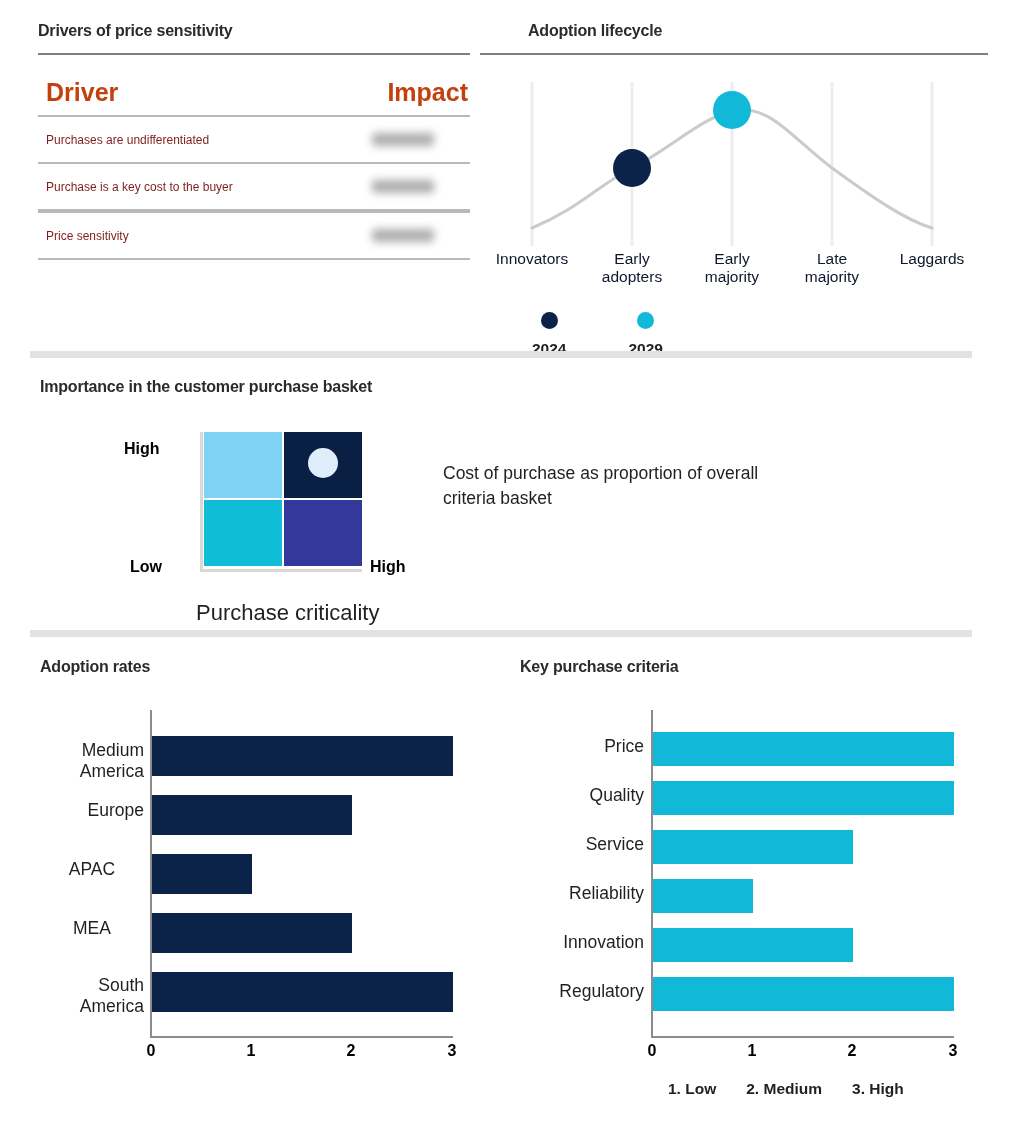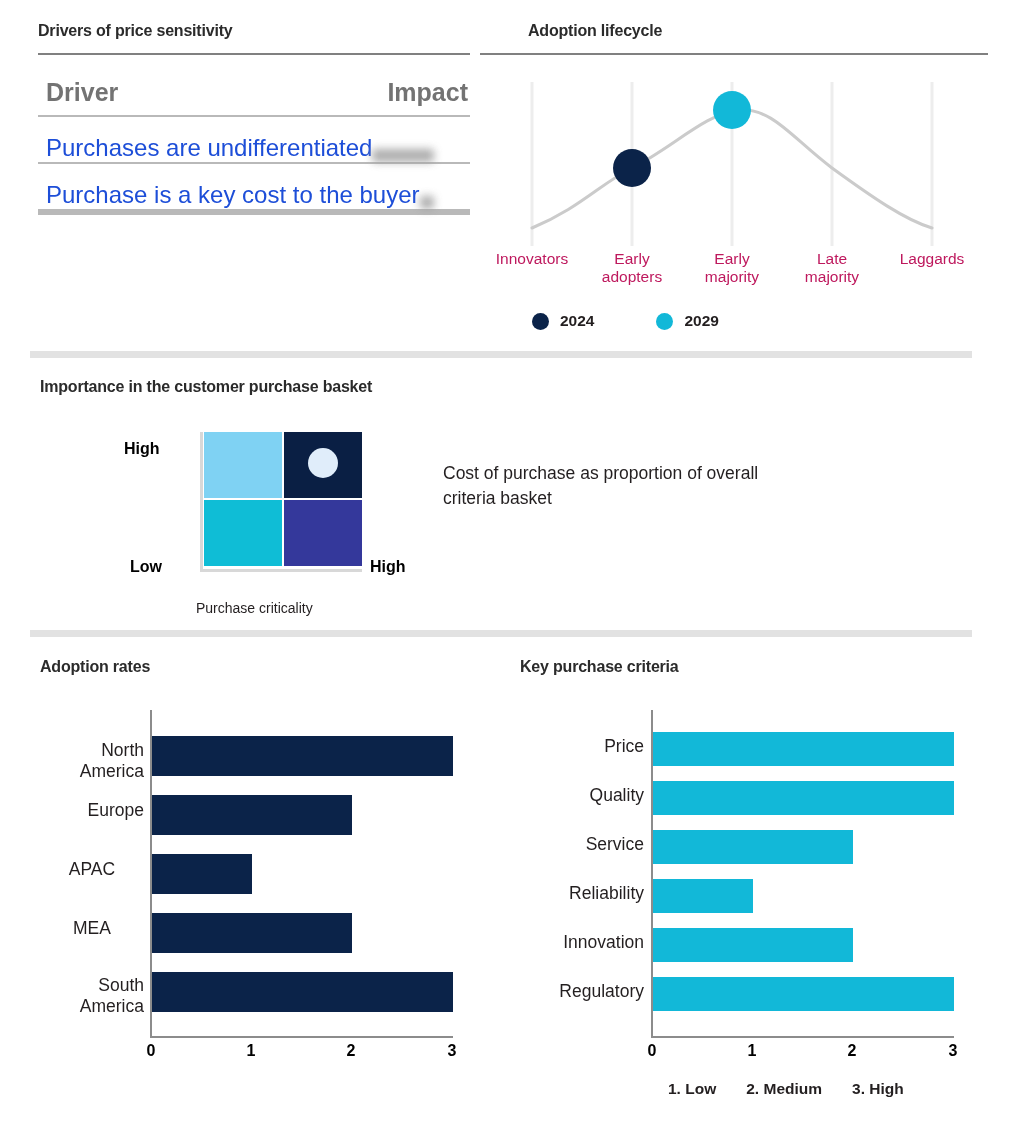--- a/index.html
+++ b/index.html
@@ -20,61 +20,61 @@
   }
   .title-rule{height:2px;background:#808080;}
 
   
   .divider{position:absolute;height:7px;background:#e2e2e2;left:30px;width:942px;}
 
   
   .tbl{position:absolute;left:38px;top:72px;width:432px;}
   .tbl-head{
     display:flex;justify-content:space-between;align-items:baseline;
-    color:#737373;font-size:25px;font-weight:bold;
+    color:#c2410c;font-size:25px;font-weight:bold;
     padding:6px 2px 8px 8px;
   }
   .tbl-rule{height:2px;background:#b9b9b9;width:432px;}
   .tbl-row{
-    display:flex;justify-content:space-between;align-items:flex-end;
-    height:45px;padding:0 2px 0 8px;font-size:24px;color:#1d4ed8;
+    display:flex;justify-content:space-between;align-items:center;
+    height:45px;padding:0 2px 0 8px;font-size:12px;color:#7f1d1d;
   }
   .tbl-row .driver{white-space:nowrap;}
   .blurval{
     width:62px;height:13px;border-radius:3px;
     background:#9e9e9e;
     filter:blur(4px);
     opacity:.85;
     margin-right:34px;
   }
 
   
   .lc-wrap{position:absolute;left:480px;top:68px;width:510px;height:280px;}
   .lc-labels{position:absolute;left:0;top:182px;width:510px;height:60px;}
   .lc-lab{
-    position:absolute;font-size:15.5px;color:#be185d;text-align:center;
+    position:absolute;font-size:15.5px;color:#0f172a;text-align:center;
     line-height:18px;width:120px;
   }
   .lc-legend{position:absolute;left:52px;top:244px;display:flex;gap:62px;align-items:center;}
-  .lg-item{display:flex;align-items:center;gap:11px;}
+  .lg-item{display:flex;align-items:center;gap:11px;flex-direction:column;}
   .lg-dot{width:17px;height:17px;border-radius:50%;}
   .lg-txt{font-size:15.5px;font-weight:bold;color:#231f20;}
 
   
   .mx-wrap{position:absolute;left:202px;top:432px;}
   .mx-grid{position:relative;width:158px;height:134px;}
   .mx-cell{position:absolute;width:78px;height:66px;}
   .mx-dot{
     position:absolute;width:30px;height:30px;border-radius:50%;
     background:#e0edfa;
   }
   .mx-axis-y{position:absolute;left:-2px;top:0;width:3px;height:140px;background:#d8d8d8;}
   .mx-axis-x{position:absolute;left:-2px;top:137px;width:162px;height:3px;background:#d8d8d8;}
   .mx-lab{position:absolute;font-size:16px;font-weight:bold;color:#000;white-space:nowrap;}
-  .mx-xtitle{position:absolute;font-size:14px;color:#231f20;white-space:nowrap;}
+  .mx-xtitle{position:absolute;font-size:22px;color:#231f20;white-space:nowrap;}
   .mx-note{position:absolute;left:443px;top:461px;font-size:17.5px;color:#231f20;line-height:25px;}
 
   
   .bc{position:absolute;}
   .bc-axis{position:absolute;background:#8c8c8c;}
   .bar{position:absolute;}
   .bc-ylab{
     position:absolute;text-align:right;font-size:17.5px;color:#231f20;
     line-height:21px;
   }
@@ -103,20 +103,24 @@
   <div class="tbl-rule"></div>
 
   <div class="tbl-row">
     <span class="driver">Purchase is a key cost to the buyer</span>
     <span class="blurval"></span>
   </div>
   <div class="tbl-rule"></div>
 
   <div class="tbl-rule"></div>
 
+  <div class="tbl-row">
+    <span class="driver">Price sensitivity</span>
+    <span class="blurval"></span>
+  </div>
   <div class="tbl-rule"></div>
 </div>
 
 <div class="panel" style="left:528px;top:22px;">
   <div class="sec-title">Adoption lifecycle</div>
 </div>
 <div class="panel title-rule" style="left:480px;top:53px;width:508px;"></div>
 
 <div class="lc-wrap">
   <svg width="510" height="185" style="position:absolute;left:0;top:0;">
@@ -192,21 +196,21 @@
 
 <div class="panel" style="left:40px;top:658px;">
   <div class="sec-title">Adoption rates</div>
 </div>
 
 <div class="bc" style="left:40px;top:706px;width:440px;height:360px;">
   <div class="bc-axis" style="left:110px;top:4px;width:2px;height:326px;"></div>
   <div class="bc-axis" style="left:110px;top:330px;width:303px;height:2px;"></div>
 
   <div class="bc-ylab" style="left:0;top:34px;width:104px;">
-    <div>North</div>
+    <div>Medium</div>
     <div>America</div>
   </div>
   <div class="bar" style="left:112px;top:30px;width:301px;height:40px;background:#0b2349;"></div>
 
   <div class="bc-ylab" style="left:0;top:94px;width:104px;">
     <div>Europe</div>
   </div>
   <div class="bar" style="left:112px;top:89px;width:200px;height:40px;background:#0b2349;"></div>
 
   <div class="bc-ylab" style="left:0;top:153px;width:104px;text-align:center;">

